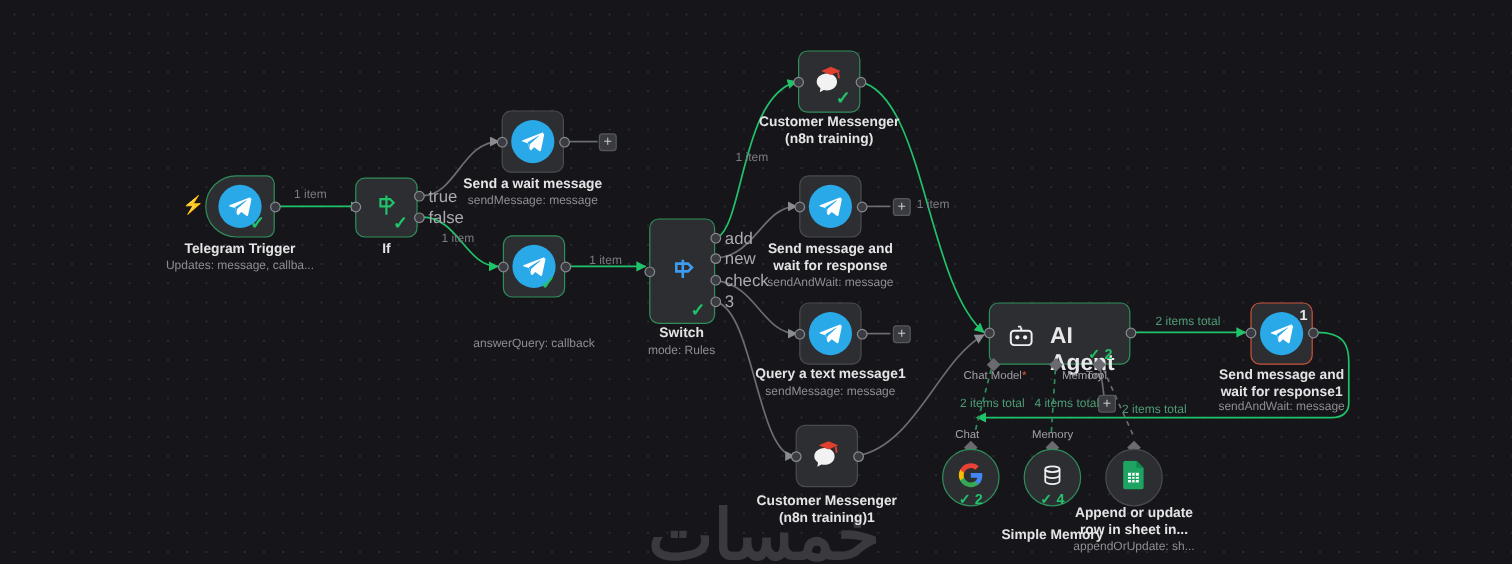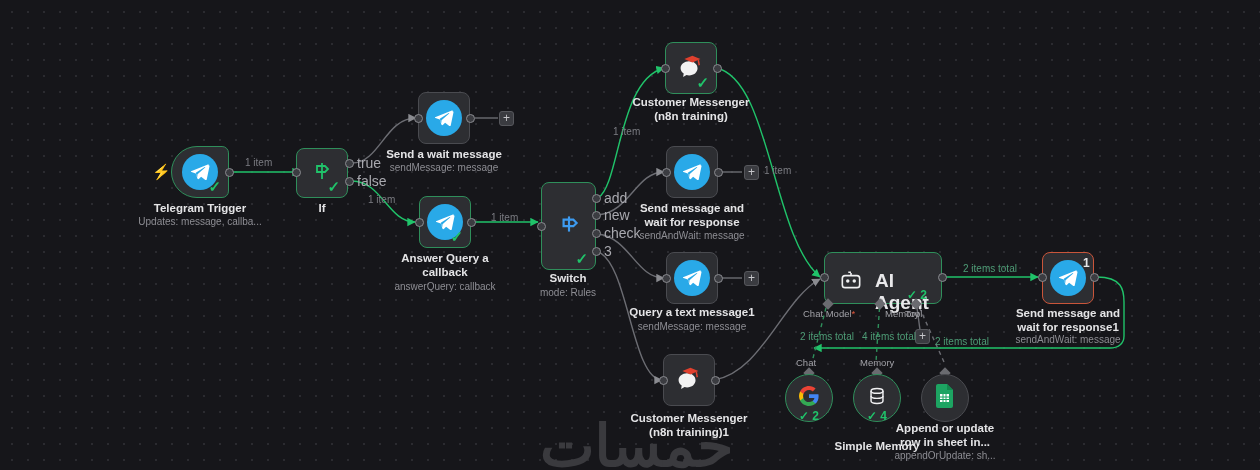--- a/index.html
+++ b/index.html
@@ -218,22 +218,20 @@
   <div class="node ok" style="left:419px;top:196px;width:52px;height:52px;">
     <span class="tg">
       <svg width="22" height="22" viewBox="0 0 24 24">
           <path fill="#fff" d="M21.3 3.6 2.9 10.8c-1 .4-1 1 -.2 1.2l4.7 1.5 1.8 5.5c.2.6.4.8.9.8.4 0 .6-.2.9-.5l2.2-2.1 4.6 3.4c.8.5 1.4.2 1.6-.8l2.9-13.7c.3-1.2-.5-1.8-1-1.5zM17.6 7 9.3 14.4l-.3 3.3-1.6-5L17.2 6.6c.4-.3.8-.1.4.4z"></path>
         </svg>
     </span>
     <span class="check">✓</span>
   </div>
   <div class="port" style="left:415px;top:218px;"></div>
   <div class="port" style="left:467px;top:218px;"></div>
-  <div class="caption" style="left:375px;top:252px;width:140px;">Answer Query a
-callback</div>
   <div class="subcaption" style="left:375px;top:281px;width:140px;">answerQuery: callback</div>
   <div class="edgelabel" style="left:491px;top:212px;">1 item</div>
 
   <div class="node ok" style="left:541px;top:182px;width:55px;height:88px;">
     <span>
       <svg width="26" height="26" viewBox="0 0 24 24">
           <g fill="none" stroke="#3d9bf0" stroke-width="2">
             <path d="M12 5v14"></path>
             <path d="M7 8h9l3 3-3 3H7z"></path>
           </g>

